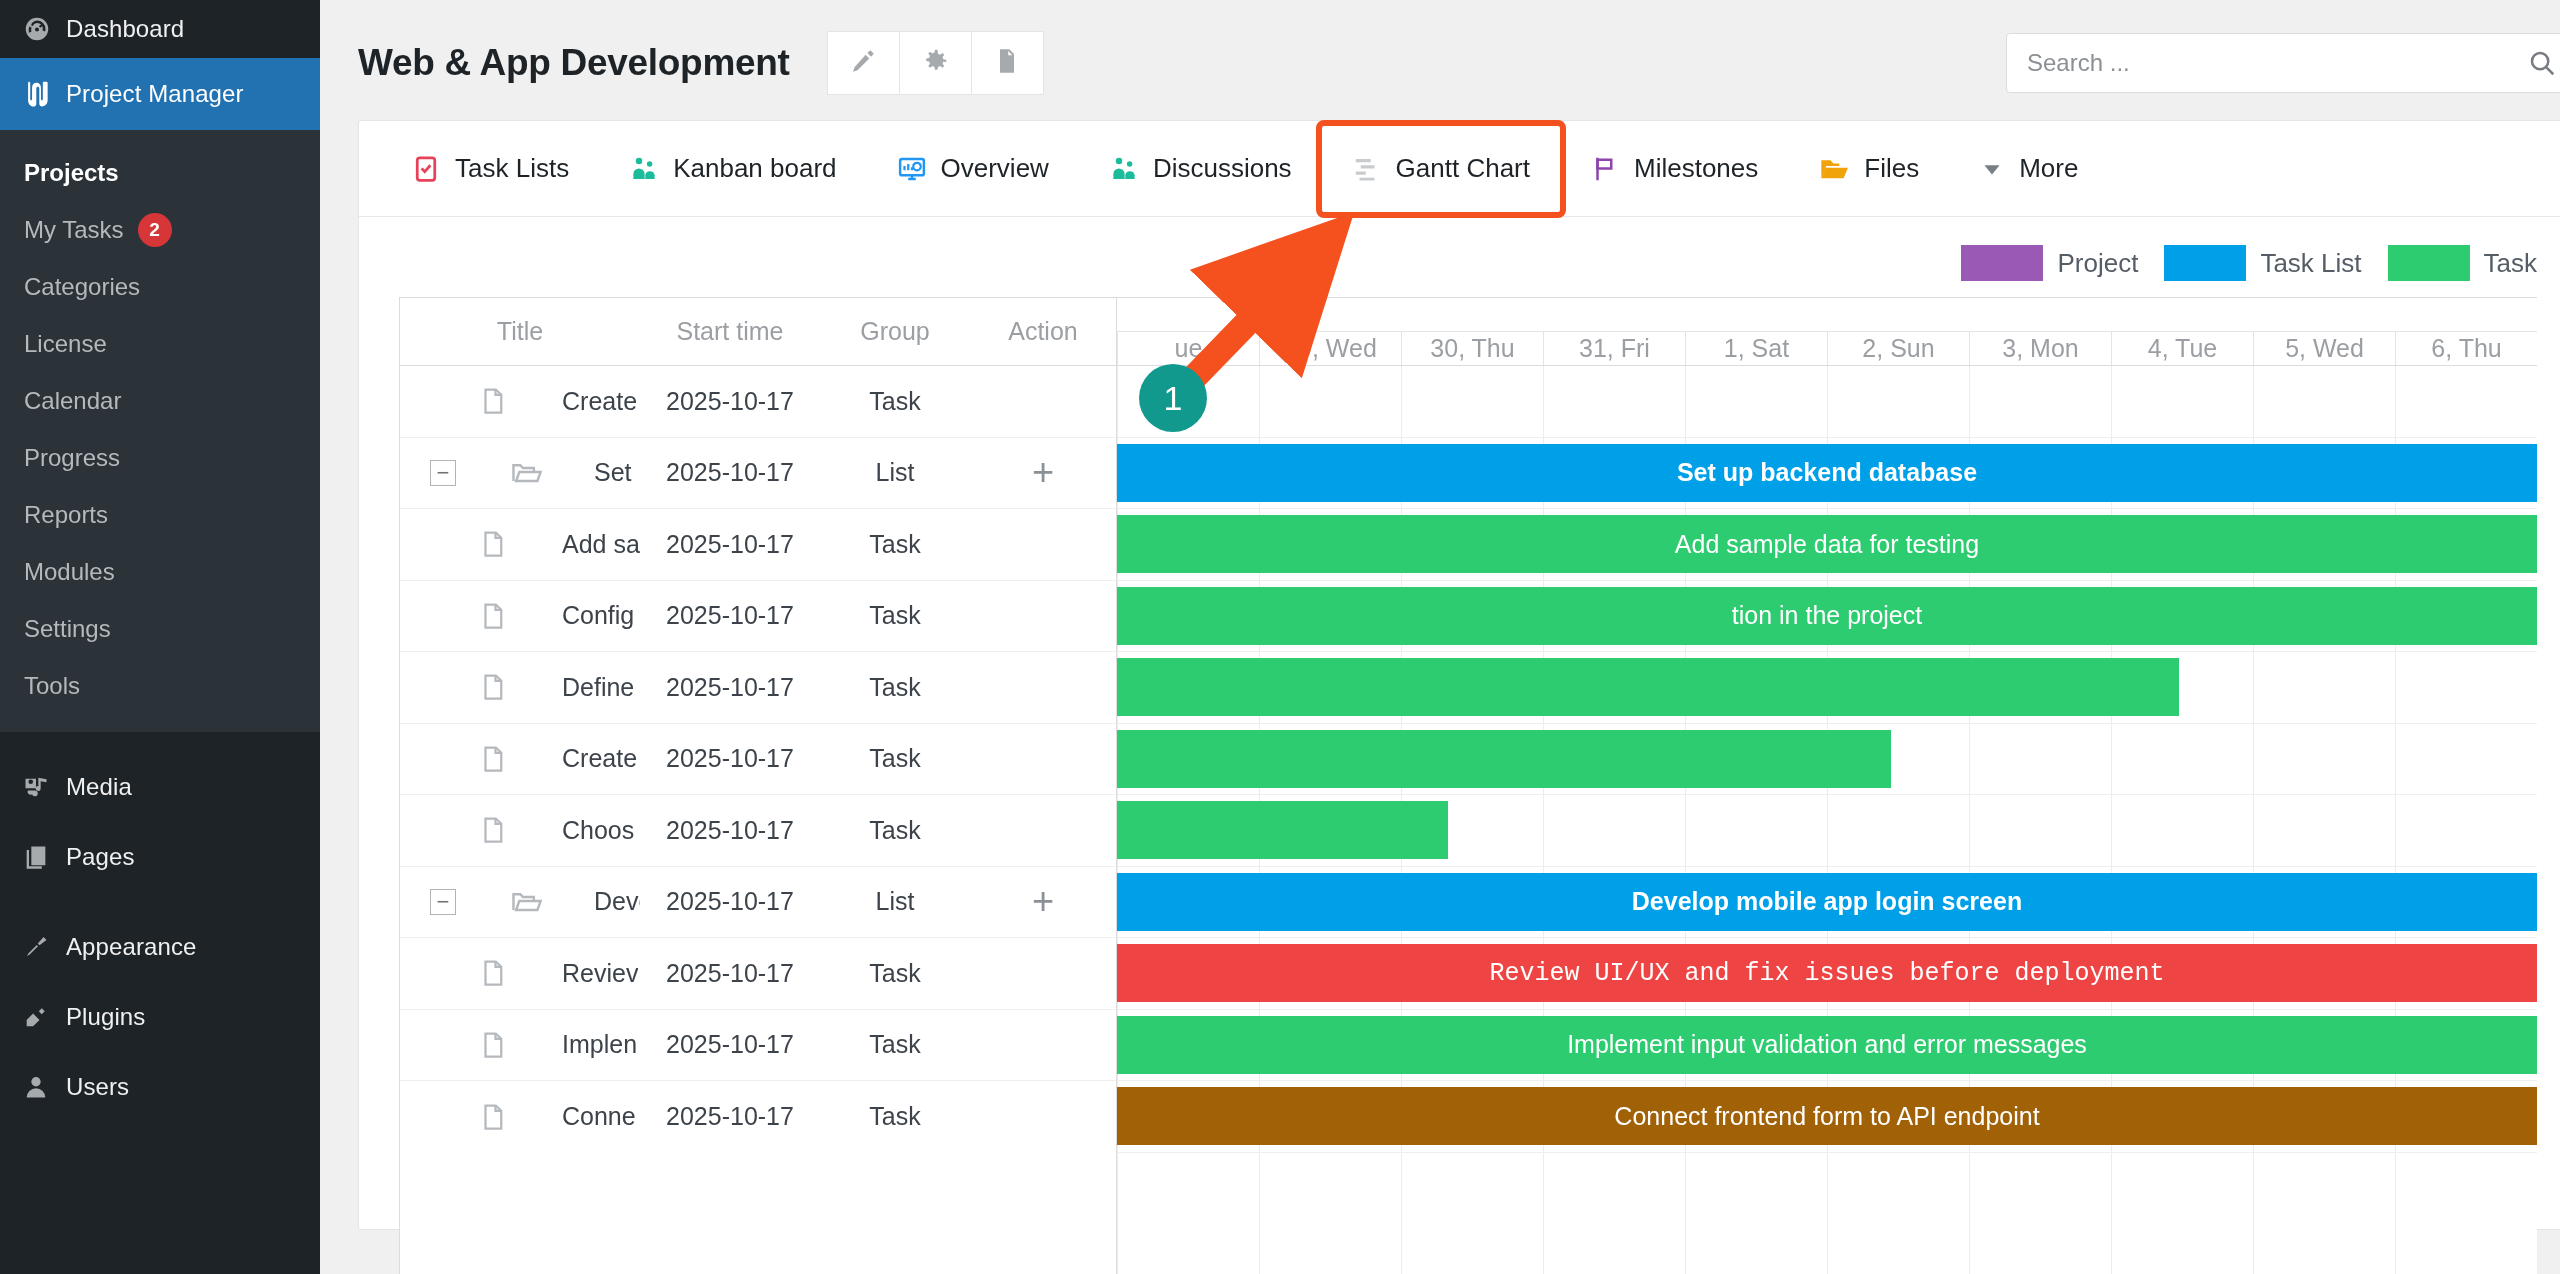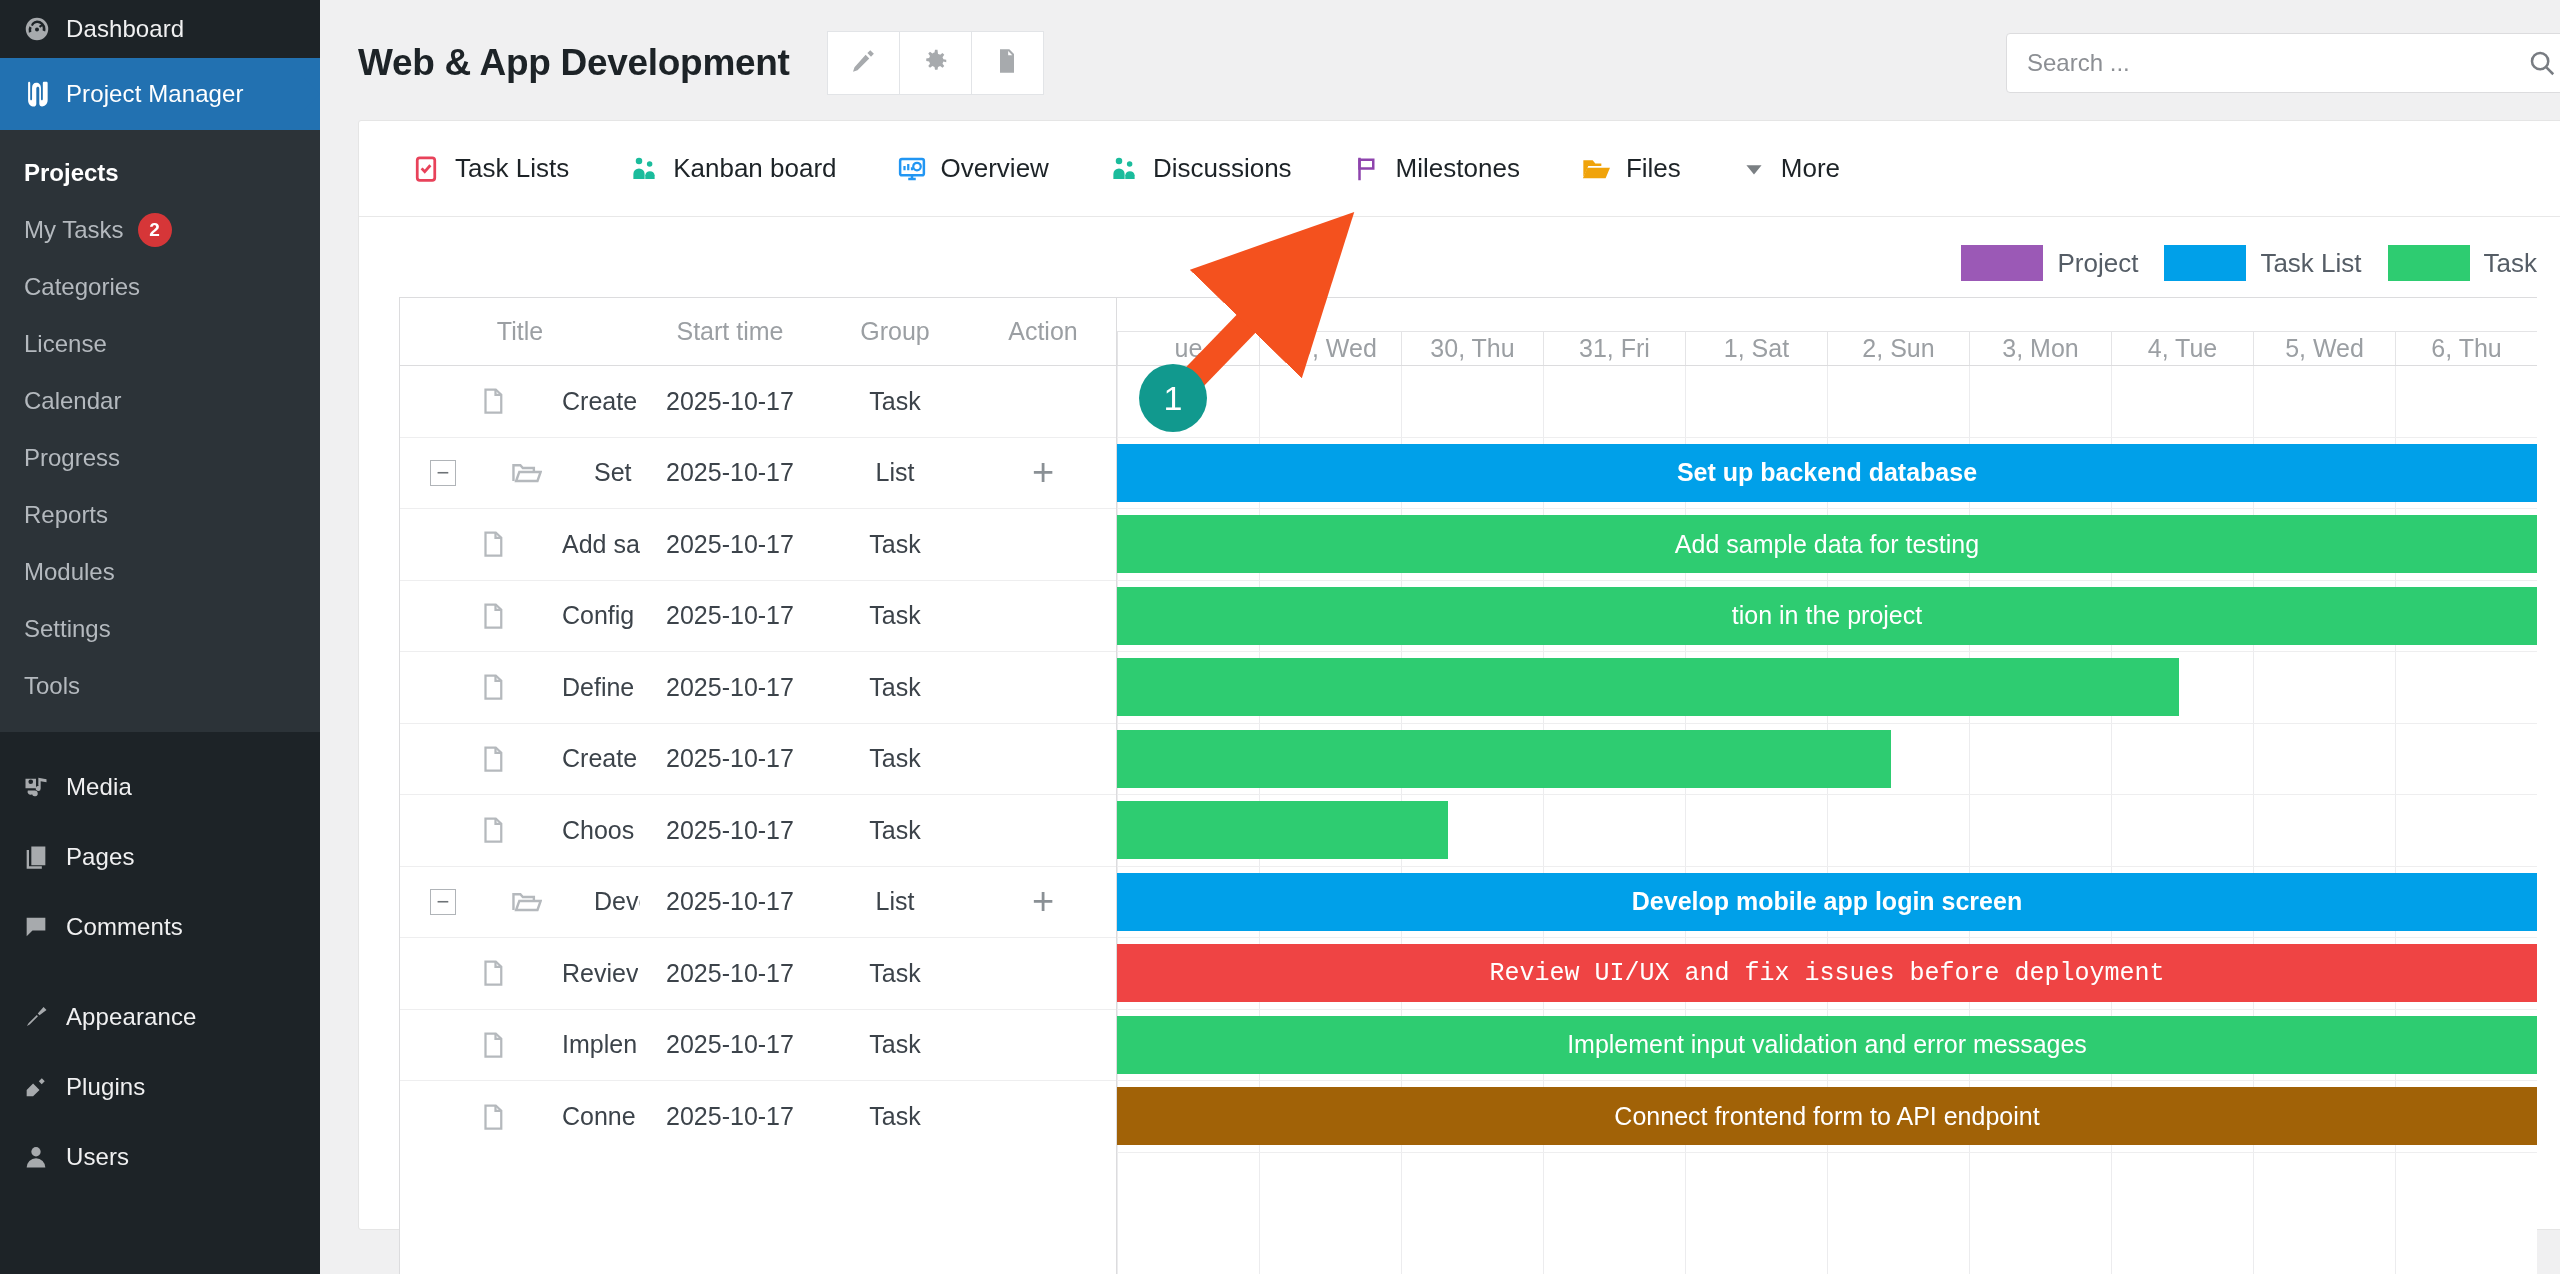--- a/index.html
+++ b/index.html
@@ -271,28 +271,20 @@
 
       <div class="sb-row">
         <span class="sb-icon">
           <svg width="28" height="28" viewBox="0 0 24 24" fill="currentColor">
               <path d="M8 3h12v16H8zM4 6h2v14h11v2H4z"></path>
             </svg>
         </span>
         <span class="sb-label">Pages</span>
       </div>
 
-      <div class="sb-row">
-        <span class="sb-icon">
-          <svg width="28" height="28" viewBox="0 0 24 24" fill="currentColor">
-              <path d="M4 4h16v11H9l-5 5z"></path>
-            </svg>
-        </span>
-        <span class="sb-label">Comments</span>
-      </div>
 
       <div class="sb-sep"></div>
 
       <div class="sb-row">
         <span class="sb-icon">
           <svg width="28" height="28" viewBox="0 0 24 24" fill="currentColor">
               <path d="M18.5 3.5 21 6l-6 4.5-1.5-1.5zM12.7 10.3l1 1-7.1 7.1-2.4 1.4 1.4-2.4z"></path>
             </svg>
         </span>
         <span class="sb-label">Appearance</span>
@@ -403,20 +395,31 @@
             <svg width="30" height="30" viewBox="0 0 24 24" fill="#1abc9c">
                 <circle cx="8" cy="5.5" r="2.6"></circle>
                 <path d="M3.5 20v-4a4.5 4.5 0 0 1 9 0v4z"></path>
                 <circle cx="16.5" cy="8" r="2.2"></circle>
                 <path d="M13 20v-3a3.8 3.8 0 0 1 7.5 0v3z"></path>
               </svg>
           </span>
           <span>Discussions</span>
         </div>
 
+        <div class="tab tab-highlight">
+          <span class="tabico">
+            <svg width="30" height="30" viewBox="0 0 24 24" fill="#c9ccce">
+                <rect x="3" y="4" width="12" height="2.6"></rect>
+                <rect x="7" y="9" width="11" height="2.6"></rect>
+                <rect x="3" y="14" width="8" height="2.6"></rect>
+                <rect x="6" y="19" width="12" height="2.2"></rect>
+              </svg>
+          </span>
+          <span>Gantt Chart</span>
+        </div>
 
         <div class="tab">
           <span class="tabico">
             <svg width="30" height="30" viewBox="0 0 24 24" fill="none" stroke="#8e44ad" stroke-width="2">
                 <path d="M6 3v18"></path>
                 <path d="M6 4.5h11v7H6z"></path>
               </svg>
           </span>
           <span>Milestones</span>
         </div>

